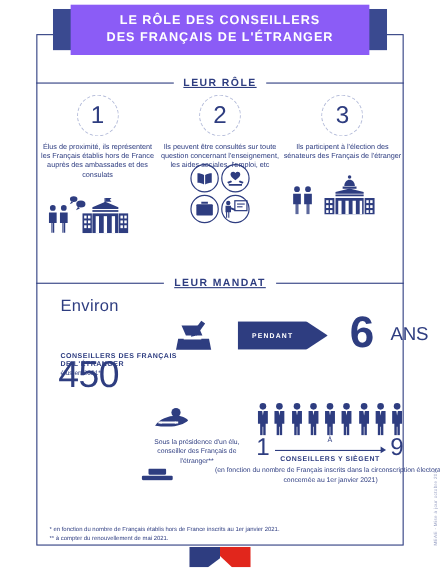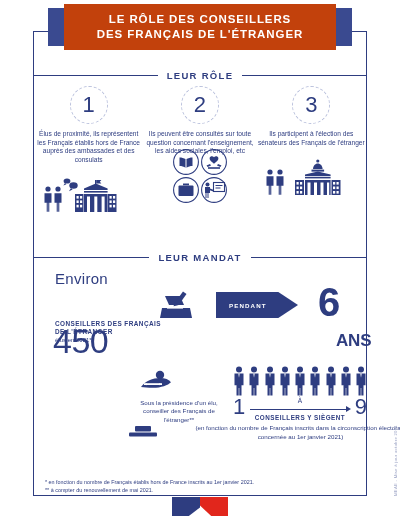--- a/index.html
+++ b/index.html
@@ -17,39 +17,39 @@
   .frame{
     position:absolute;left:33px;top:31px;right:33px;bottom:20px;
     border:1.2px solid #2e3d80;
     box-sizing:border-box;
   }
 
   
   .ribbon-wrap{position:absolute;left:0;top:4px;width:400px;height:48px;}
   .ribbon{
     position:absolute;left:64px;top:0;width:272px;height:46px;
-    background:#c2410c;
+    background:#8b5cf6;
     clip-path:polygon(0 0,100% 0,100% 100%,0 100%);
     display:flex;flex-direction:column;align-items:center;justify-content:center;
     z-index:3;
   }
   .ribbon-line{
     color:#ffffff;font-size:11.5px;font-weight:bold;letter-spacing:.9px;
     line-height:15px;text-align:center;white-space:nowrap;
   }
   .rb-notch{
     position:absolute;top:4px;width:24px;height:38px;background:#3a4a90;z-index:2;
   }
   .rb-notch.left{left:48px;clip-path:polygon(0 0,100% 0,70% 50%,100% 100%,0 100%);}
   .rb-notch.right{right:48px;clip-path:polygon(0 0,100% 0,100% 100%,0 100%,30% 50%);}
 
   
   .sec-title{
     position:absolute;display:flex;align-items:center;
-    left:33px;width:334px;
+    left:33px;width:334px;text-decoration:underline;
   }
   .sec-title .rule{flex:1;height:1.2px;background:#2e3d80;}
   .sec-title .txt{
     padding:0 9px;font-size:9.5px;font-weight:bold;letter-spacing:1.3px;
     color:#2e3d80;white-space:nowrap;
   }
   
   .sec-title::before{content:"";position:absolute;left:-4px;right:-4px;top:-5px;
     height:12px;background:#ffffff;z-index:-1;}
 
@@ -76,21 +76,21 @@
   .sub450b{position:absolute;left:22px;top:69px;font-size:6px;font-weight:normal;}
   .ballot{position:absolute;left:125px;top:22px;}
   .pendant{
     position:absolute;left:183px;top:24px;width:82px;height:26px;
     background:#2e3d80;color:#ffffff;
     clip-path:polygon(0 0,76% 0,100% 50%,76% 100%,0 100%);
     display:flex;align-items:center;padding-left:13px;box-sizing:border-box;
     font-size:6.2px;font-weight:bold;letter-spacing:1.1px;
   }
   .six{position:absolute;left:285px;top:14px;font-size:40px;font-weight:bold;line-height:40px;}
-  .ans{position:absolute;left:303px;top:26px;font-size:17px;font-weight:bold;letter-spacing:-.2px;margin-top:37px;}
+  .ans{position:absolute;left:322px;top:26px;font-size:17px;font-weight:normal;letter-spacing:-.2px;}
 
   
   .cc{position:absolute;left:33px;top:366px;width:334px;height:100px;}
   .cc-left{position:absolute;left:22px;top:6px;width:66px;text-align:center;}
   .cc-left .t{font-size:6.4px;line-height:9px;}
   .cc-left .two{font-size:26px;font-weight:300;line-height:26px;margin-top:2px;display:inline-block;}
   .cc-left .fois{font-size:7.5px;}
   .cc-left .paran{font-size:11px;line-height:12px;}
   .cc-mid{position:absolute;left:95px;top:4px;width:102px;text-align:center;}
   .cc-mid .cap{font-size:6.2px;line-height:8.4px;margin-top:3px;}

